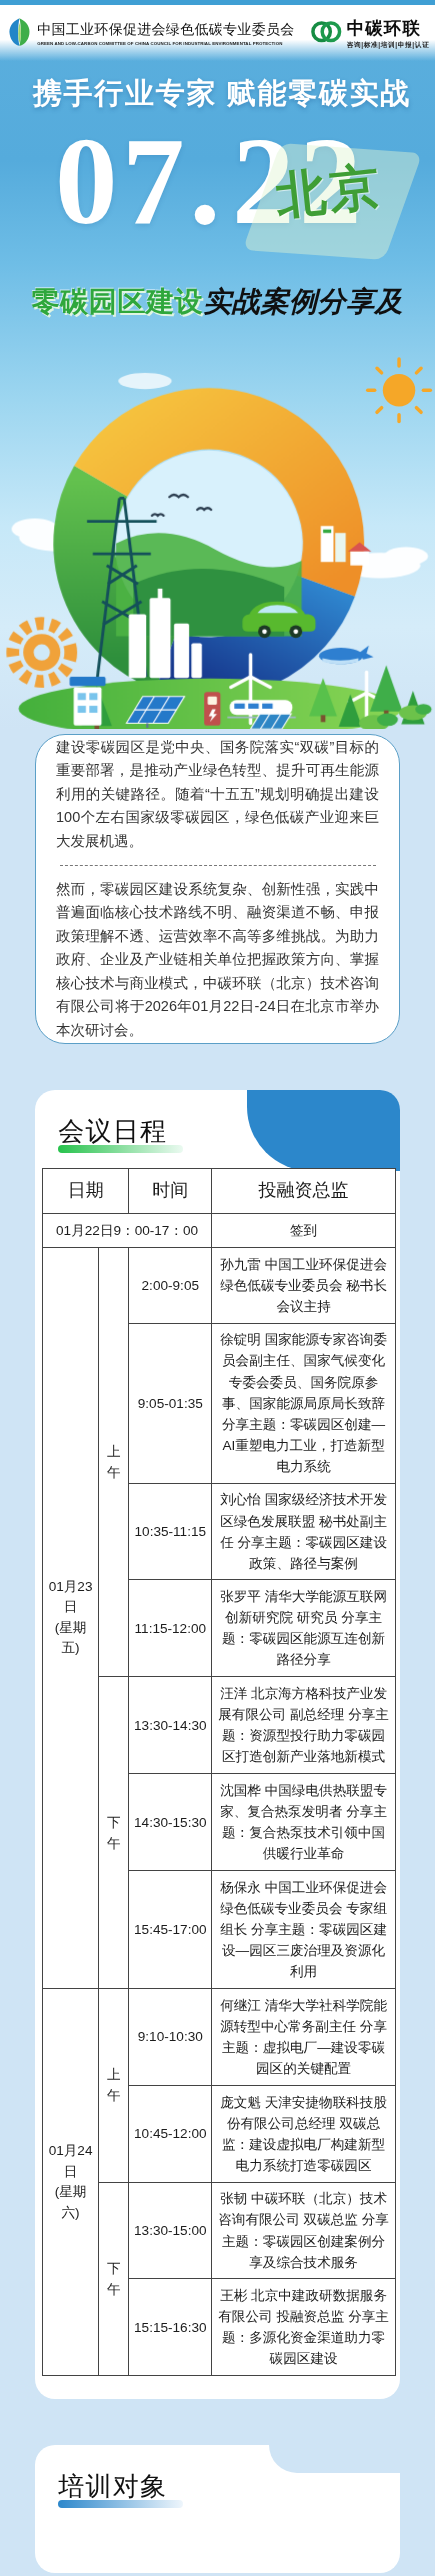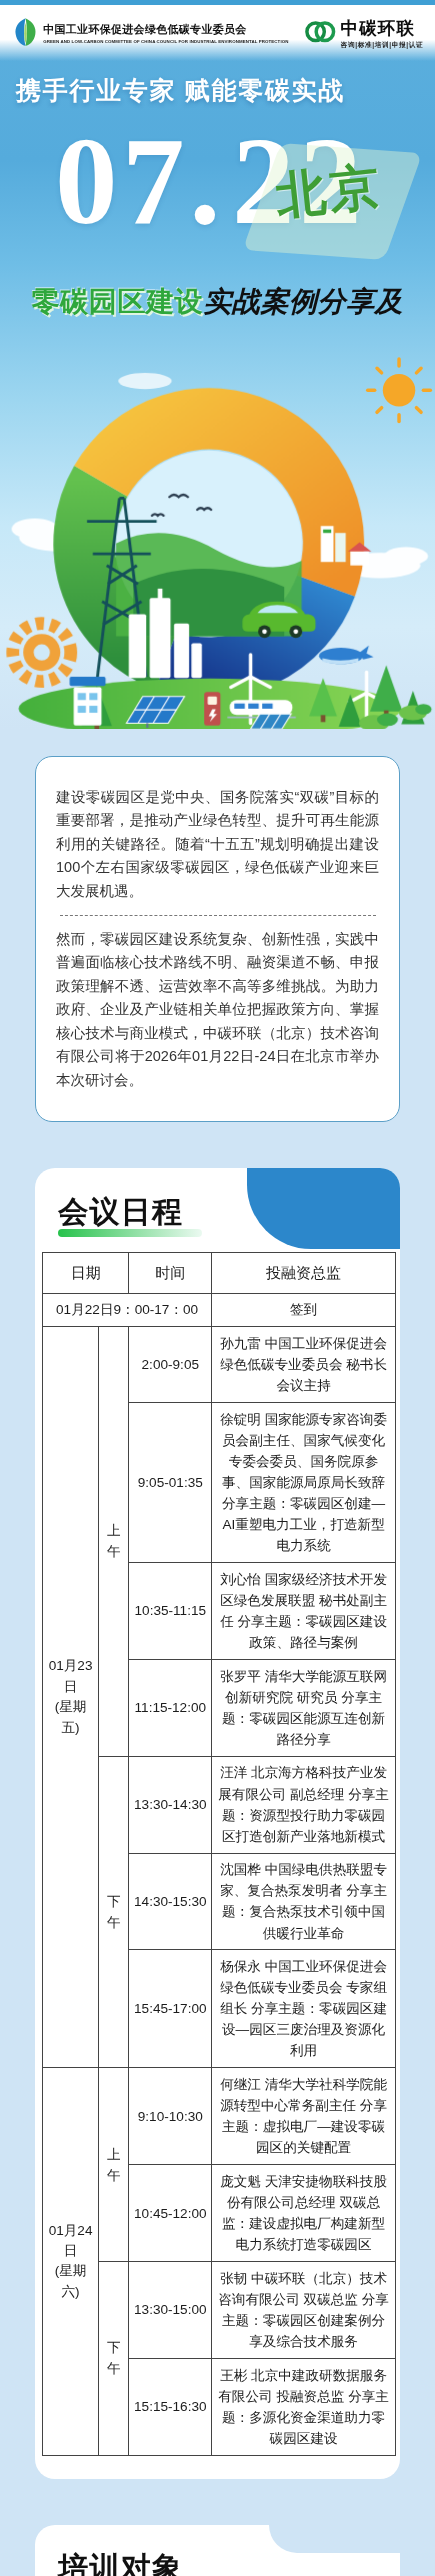--- a/index.html
+++ b/index.html
@@ -18,30 +18,30 @@
       #9dd6f0 55%,#c6e8f8 72%,#d5ecf9 86%,#cfe4f5 100%);
   }
   .top-strip{height:5.2px;background:#3f9fd4;}
   .logo-band{
     position:absolute;top:5.2px;left:0;right:0;height:56px;
     background:linear-gradient(180deg,#ffffff 0%,#ffffff 62%,rgba(255,255,255,0) 100%);
     display:flex;align-items:center;justify-content:center;gap:15px;
   }
   .org-left{display:flex;align-items:center;gap:4.6px;}
   .org-left .names{display:flex;flex-direction:column;}
-  .org-cn{font-size:11px;font-weight:bold;color:#111;letter-spacing:0.3px;}
+  .org-cn{font-size:14px;font-weight:normal;color:#111;letter-spacing:0.3px;}
   .org-en{font-size:4.4px;color:#222;font-weight:bold;margin-top:1.7px;letter-spacing:0.1px;}
   .org-right{display:flex;align-items:center;gap:4.6px;}
   .org-right .names{display:flex;flex-direction:column;}
   .org2-cn{font-size:17.4px;font-weight:bold;color:#0d0d0d;letter-spacing:1.2px;}
   .org2-services{font-size:6.7px;color:#222;font-weight:bold;margin-top:1.2px;letter-spacing:0.6px;}
 
   .slogan{
-    position:absolute;top:74px;left:16px;right:0;
-    font-size:25px;font-weight:bold;color:#fff;letter-spacing:1.7px;
+    position:absolute;top:74px;left:9px;right:0;text-align:center;
+    font-size:29px;font-weight:bold;color:#fff;letter-spacing:1.7px;
     text-shadow:0 1.7px 4.6px rgba(20,80,140,.35);
   }
   .date-block{position:absolute;top:113px;left:0;right:0;height:163px;}
   .big-date{
     position:absolute;left:55px;top:0;
     font-family:"Liberation Serif","DejaVu Serif",serif;
     font-size:125px;line-height:1.1;font-weight:bold;color:#fff;letter-spacing:4.6px;
     text-shadow:0 2.3px 5.8px rgba(30,90,150,.18);
   }
   .beijing-bg{
@@ -60,53 +60,53 @@
   .t-green{color:#2fa73c;text-shadow:1.7px 1.7px 0 rgba(235,250,225,.9),-0.6px -0.6px 0 rgba(255,255,255,.6);}
   .t-black{color:#101010;font-style:italic;}
 
   .illustration{position:absolute;left:0;bottom:0;width:435px;height:377px;}
 
   
   .card{
     position:relative;margin:0 35px;background:#fff;border-radius:20px;
   }
   .intro-card{
-    margin-top:27px;border:1.2px solid #5b9fc7;padding:29px 20px;
-    font-size:14.5px;line-height:1.62;color:#333;border-radius:17px;
+    margin-top:5px;border:1.2px solid #5b9fc7;padding:1px 20px;
+    font-size:14.5px;line-height:1.62;color:#333;border-radius:30px;
   }
   .intro-card p{margin:0;text-align:justify;}
   .intro-divider{border:none;border-top:1.2px dashed #777;margin:11.6px 3.5px;}
 
   .section-card{margin-top:46px;padding:20px 7px 23px 7px;}
   .blob{
     position:absolute;top:0;right:0;width:42%;height:81px;
     background:#2c87cb;border-radius:0 20px 0 64px;
   }
   .bite{
     position:absolute;top:0;right:0;width:36%;height:28px;
     background:#cfe4f5;border-radius:0 20px 0 35px;
   }
   .section-title{
     position:relative;z-index:2;margin:3.5px 0 15px 16.3px;
-    font-size:30px;font-weight:bold;color:#111;letter-spacing:1.2px;display:inline-block;
+    font-size:26px;font-weight:normal;color:#111;letter-spacing:1.2px;display:inline-block;
   }
   .bar-green,.bar-blue{height:8.1px;border-radius:4.1px;margin-top:-3.5px;width:115%;}
   .bar-green{background:linear-gradient(90deg,#27c24c 0%,rgba(120,220,160,.15) 100%);}
   .bar-blue{background:linear-gradient(90deg,#2c87cb 0%,rgba(120,180,230,.12) 100%);}
 
   
   table.schedule{
     border-collapse:collapse;margin:0 auto;width:354px;
     font-size:13.6px;color:#1c1c1c;position:relative;z-index:2;background:#fff;
   }
   table.schedule th,table.schedule td{
     border:1.2px solid #434343;text-align:center;vertical-align:middle;
     padding:5.8px 4.6px;line-height:1.55;
   }
-  table.schedule th{font-weight:normal;font-size:15px;padding:8.1px 3.5px;}
+  table.schedule th{font-weight:normal;font-size:18px;padding:8.1px 3.5px;}
   td.time-cell{white-space:nowrap;padding:5.8px 2.3px;}
   td.content-cell{padding:7px 8.1px;}
   td.date-cell div{line-height:1.5;}
 
   
   .aud-list{position:relative;z-index:2;padding:3.5px 16.3px 0 16.3px;}
   .aud-item{display:flex;align-items:center;gap:12.8px;padding:11.6px 0;}
 </style>
 </head>
 <body>

